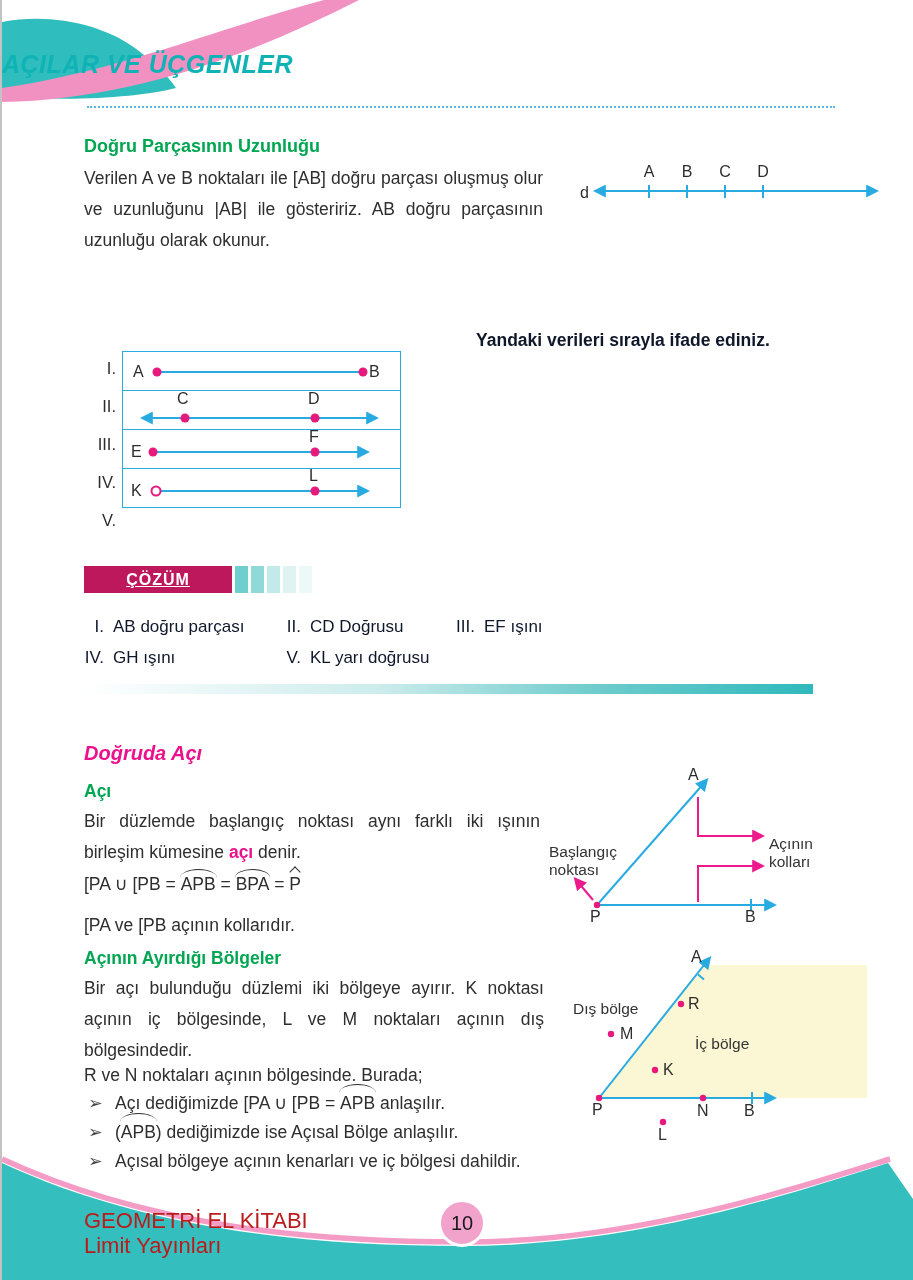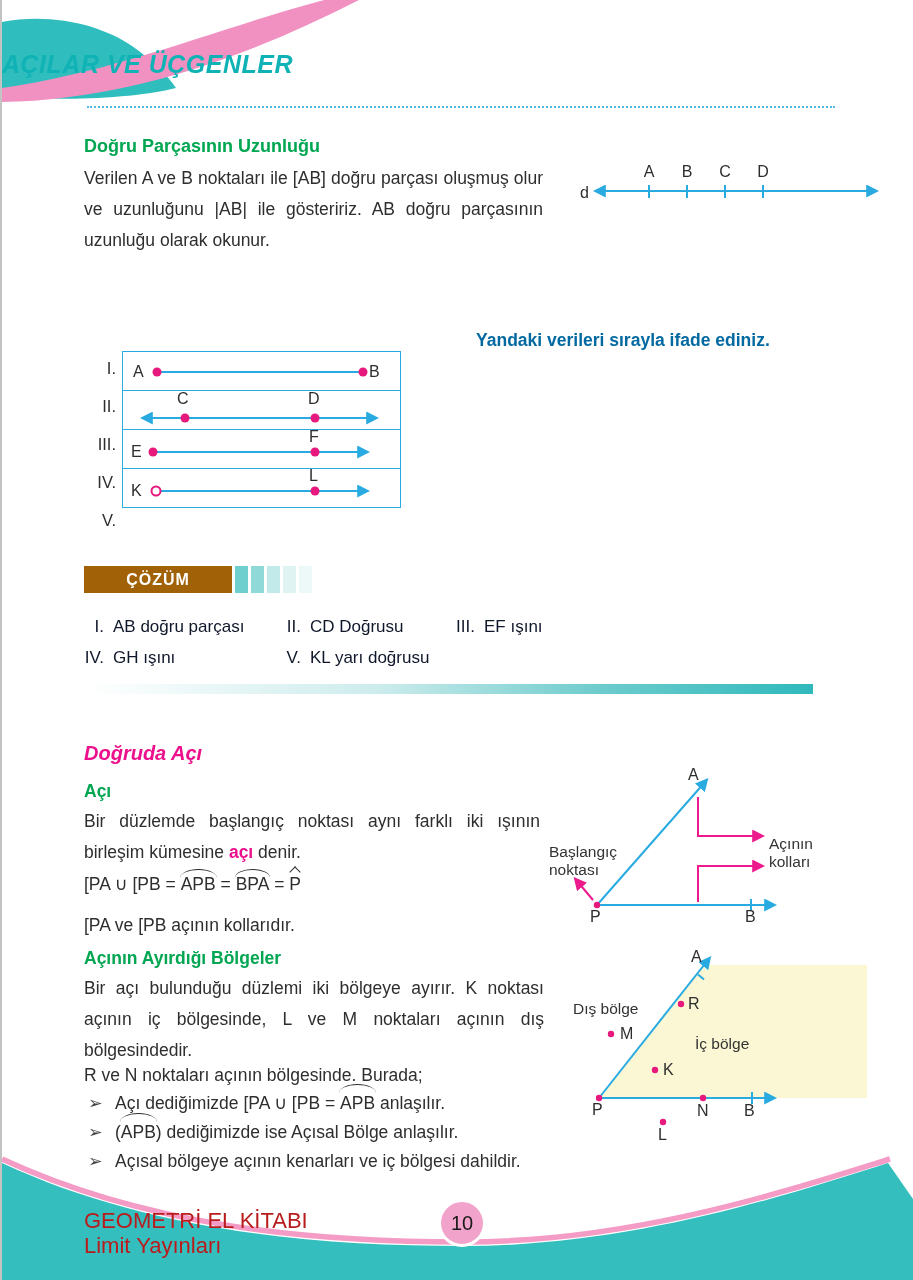--- a/index.html
+++ b/index.html
@@ -22,21 +22,21 @@
   .hl-pink{color:#ec108c;font-weight:bold;}
   
   .banner{position:absolute;display:flex;align-items:stretch;height:27px;}
   .banner .label{width:148px;color:#fff;font-weight:bold;font-size:16px;letter-spacing:1px;
     display:flex;align-items:center;justify-content:center;}
   .banner .sq{width:13px;margin-left:3px;}
   .banner.pink .label{background:#e9118c;}
   .banner.pink .s1{background:#ef6fae;} .banner.pink .s2{background:#f48fc2;}
   .banner.pink .s3{background:#f7b1d4;} .banner.pink .s4{background:#fbd3e7;}
   .banner.pink .s5{background:#fdebf4;}
-  .banner.teal .label{background:#a16207;}
+  .banner.teal .label{background:#be185d;text-decoration:underline;}
   .banner.teal .s1{background:#6fcfcf;} .banner.teal .s2{background:#8fd9d9;}
   .banner.teal .s3{background:#c2eaea;} .banner.teal .s4{background:#dff3f3;}
   .banner.teal .s5{background:#edf8f8;}
   
   #example-box{position:absolute;top:351px;left:120px;width:277px;border:1.6px solid #29abe2;background:#fff;}
   .ex-row{height:38px;border-bottom:1.6px solid #29abe2;overflow:hidden;}
   .ex-row:last-child{border-bottom:none;}
   .numeral{position:absolute;left:84px;width:30px;text-align:right;font-size:16.5px;color:#2d2d2d;}
   
   .sol-item{position:absolute;font-size:17px;color:#0f172a;white-space:nowrap;}
@@ -100,21 +100,21 @@
     <line x1="151" y1="27" x2="151" y2="40" class="bl" stroke-width="1.6"></line>
     <line x1="189" y1="27" x2="189" y2="40" class="bl" stroke-width="1.6"></line>
     <text x="6" y="40" class="svgt">d</text>
     <text x="75" y="19" text-anchor="middle" class="svgt">A</text>
     <text x="113" y="19" text-anchor="middle" class="svgt">B</text>
     <text x="151" y="19" text-anchor="middle" class="svgt">C</text>
     <text x="189" y="19" text-anchor="middle" class="svgt">D</text>
   </svg>
 
 
-  <div class="abs" style="top:330px;left:474px;font-size:17.5px;font-weight:bold;color:#0369a1">Yandaki verileri sırayla ifade ediniz.</div>
+  <div class="abs" style="top:330px;left:474px;font-size:17.5px;font-weight:bold;color:#0f172a">Yandaki verileri sırayla ifade ediniz.</div>
 
   <div class="numeral" style="top:359px">I.</div>
   <div class="numeral" style="top:397px">II.</div>
   <div class="numeral" style="top:435px">III.</div>
   <div class="numeral" style="top:473px">IV.</div>
   <div class="numeral" style="top:511px">V.</div>
 
   <div id="example-box">
     <div class="ex-row">
       <svg width="273" height="36" viewBox="0 0 273 36">

